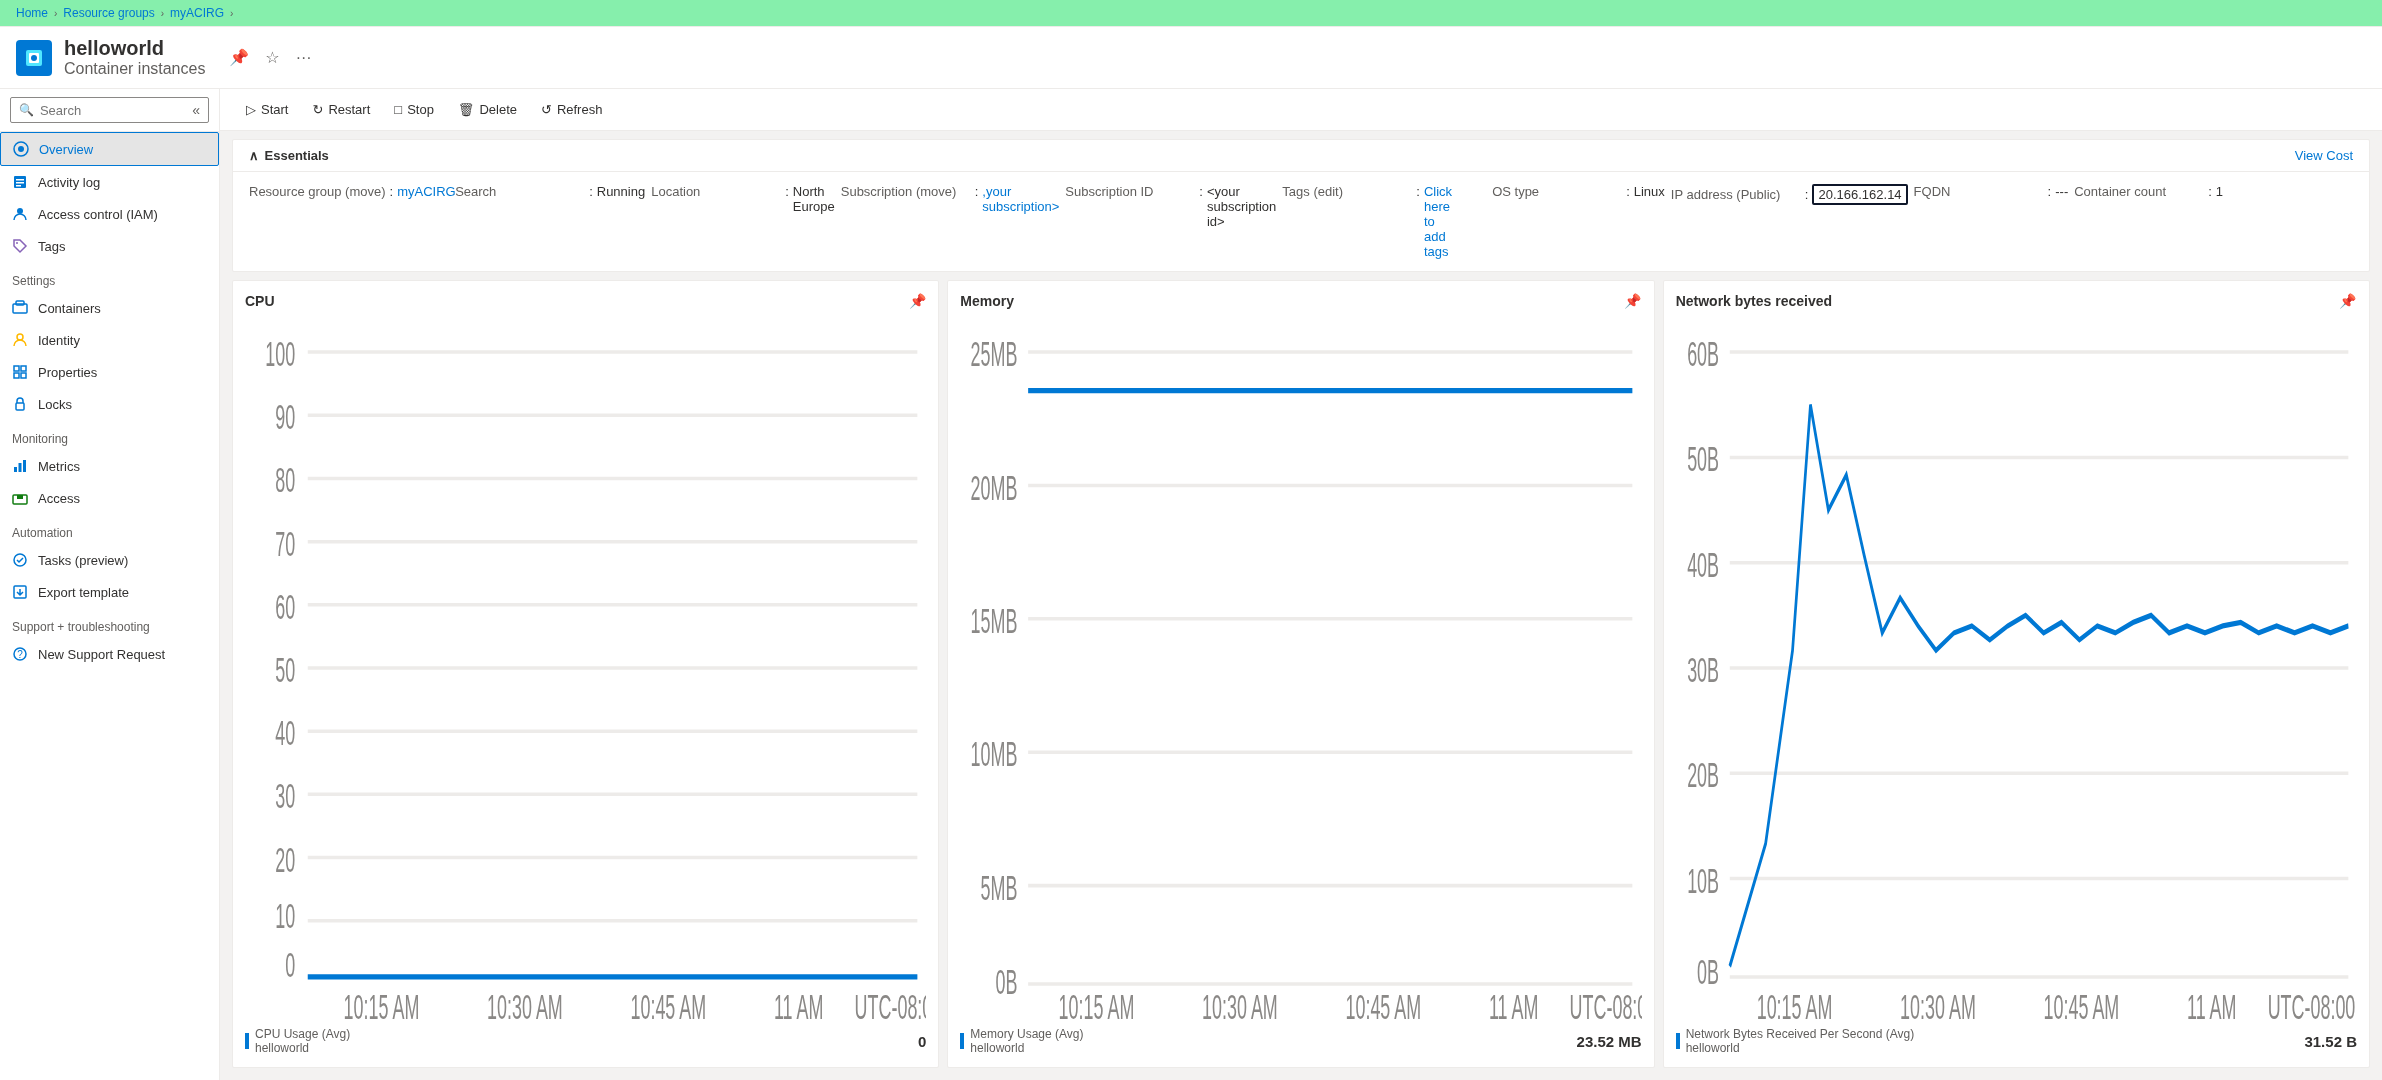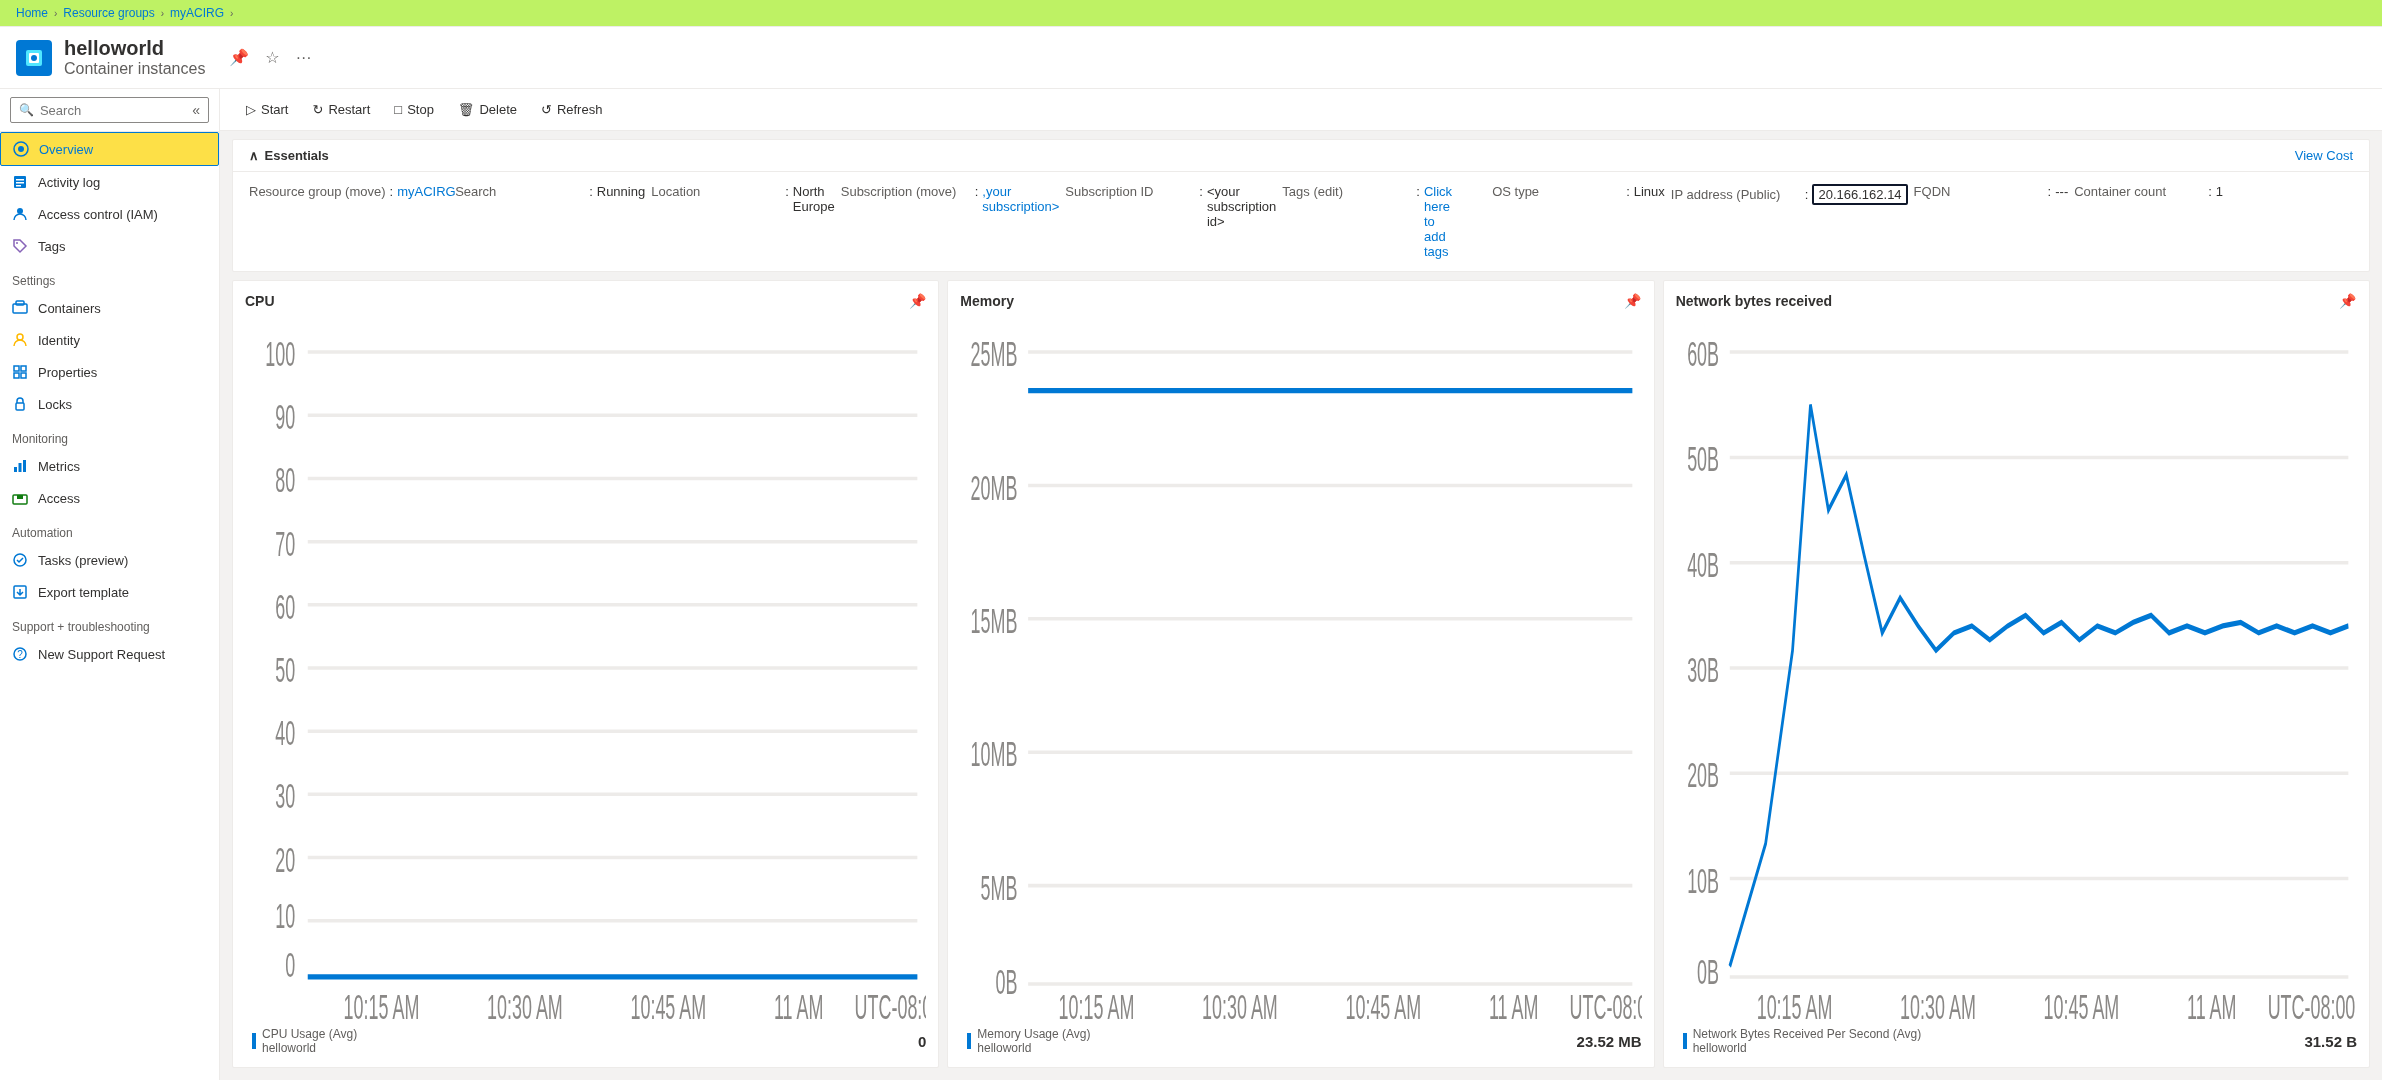--- a/index.html
+++ b/index.html
@@ -1,19 +1,19 @@
 <!DOCTYPE html>
 <html><head>
   <meta charset="utf-8">
   <style>
     * { box-sizing: border-box; margin: 0; padding: 0; }
     body { font-family: 'Segoe UI', Arial, sans-serif; font-size: 13px; color: #323130; background: #f3f2f1; display: flex; flex-direction: column; height: 100vh; overflow: hidden; }
     
     
-    .breadcrumb { background: #bef264; padding: 6px 16px; display: flex; align-items: center; gap: 6px; font-size: 12px; color: #0078d4; border-bottom: 1px solid #edebe9; }
+    .breadcrumb { background: #86efac; padding: 6px 16px; display: flex; align-items: center; gap: 6px; font-size: 12px; color: #0078d4; border-bottom: 1px solid #edebe9; }
     .breadcrumb span { color: #605e5c; }
     .breadcrumb a { color: #0078d4; text-decoration: none; cursor: pointer; }
     .bc-sep { color: #605e5c; font-size: 10px; }
 
     
     .header { background: #fff; padding: 10px 16px; display: flex; align-items: center; gap: 12px; border-bottom: 1px solid #edebe9; }
     .header-icon { width: 36px; height: 36px; background: #0078d4; border-radius: 4px; display: flex; align-items: center; justify-content: center; color: white; font-size: 18px; }
     .header-title { font-size: 20px; font-weight: 600; color: #323130; }
     .header-subtitle { font-size: 16px; color: #605e5c; }
     .header-actions { display: flex; gap: 8px; margin-left: 8px; }
@@ -24,21 +24,21 @@
 
     
     .sidebar { width: 220px; background: #fff; border-right: 1px solid #edebe9; display: flex; flex-direction: column; overflow-y: auto; flex-shrink: 0; }
     .sidebar-search { padding: 8px 10px; border-bottom: 1px solid #edebe9; }
     .sidebar-search-box { display: flex; align-items: center; border: 1px solid #8a8886; border-radius: 2px; padding: 4px 8px; gap: 6px; background: #fff; }
     .sidebar-search-box input { border: none; outline: none; font-size: 13px; color: #323130; width: 100%; background: transparent; }
     .sidebar-search-icon { color: #605e5c; font-size: 12px; }
     .collapse-btn { margin-left: auto; background: none; border: none; cursor: pointer; color: #605e5c; font-size: 14px; }
 
     .nav-item { display: flex; align-items: center; gap: 10px; padding: 8px 12px; cursor: pointer; color: #323130; font-size: 13px; }
-    .nav-item.active { background: #fde047; border: 1px solid #0078d4; border-radius: 2px; color: #0078d4; }
+    .nav-item.active { background: #e5e5e5; border: 1px solid #0078d4; border-radius: 2px; color: #0078d4; }
     .nav-icon { width: 16px; height: 16px; display: flex; align-items: center; justify-content: center; flex-shrink: 0; }
     .nav-section { font-size: 12px; font-weight: 400; color: #605e5c; padding: 12px 12px 4px; text-transform: none; }
 
     
     .content { flex: 1; display: flex; flex-direction: column; overflow: hidden; background: #f3f2f1; }
 
     
     .toolbar { background: #fff; padding: 8px 16px; display: flex; align-items: center; gap: 4px; border-bottom: 1px solid #edebe9; }
     .toolbar-btn { display: flex; align-items: center; gap: 5px; padding: 5px 10px; background: none; border: none; cursor: pointer; font-size: 13px; color: #323130; border-radius: 2px; }
 
@@ -55,21 +55,21 @@
     .essentials-value a { color: #0078d4; text-decoration: none; cursor: pointer; }
     .ip-highlight { border: 2px solid #0f172a; padding: 1px 4px; border-radius: 2px; }
 
     
     .charts-area { display: flex; gap: 8px; padding: 0 12px 12px; overflow: auto; flex: 1; }
     .chart-card { background: #fff; border: 1px solid #edebe9; border-radius: 2px; flex: 1; min-width: 0; display: flex; flex-direction: column; padding: 12px; }
     .chart-header { display: flex; justify-content: space-between; align-items: center; margin-bottom: 8px; }
     .chart-title { font-size: 14px; font-weight: 700; color: #323130; }
     .chart-pin { background: none; border: none; cursor: pointer; color: #605e5c; font-size: 14px; }
     .chart-body { flex: 1; position: relative; min-height: 200px; }
-    .chart-footer { margin-top: 8px; display: flex; align-items: center; gap: 6px; font-size: 12px; color: #605e5c; margin-left: 7px; }
+    .chart-footer { margin-top: 8px; display: flex; align-items: center; gap: 6px; font-size: 12px; color: #605e5c; }
     .chart-legend-bar { width: 4px; height: 16px; background: #0078d4; flex-shrink: 0; }
     .chart-value { font-size: 15px; font-weight: 600; color: #323130; }
 
     
     .chart-svg { width: 100%; height: 100%; }
     .chart-axis-label { font-size: 10px; fill: #8a8886; }
     .chart-line { fill: none; stroke: #0078d4; stroke-width: 1.5; }
     .chart-grid { stroke: #edebe9; stroke-width: 1; }
 
     

